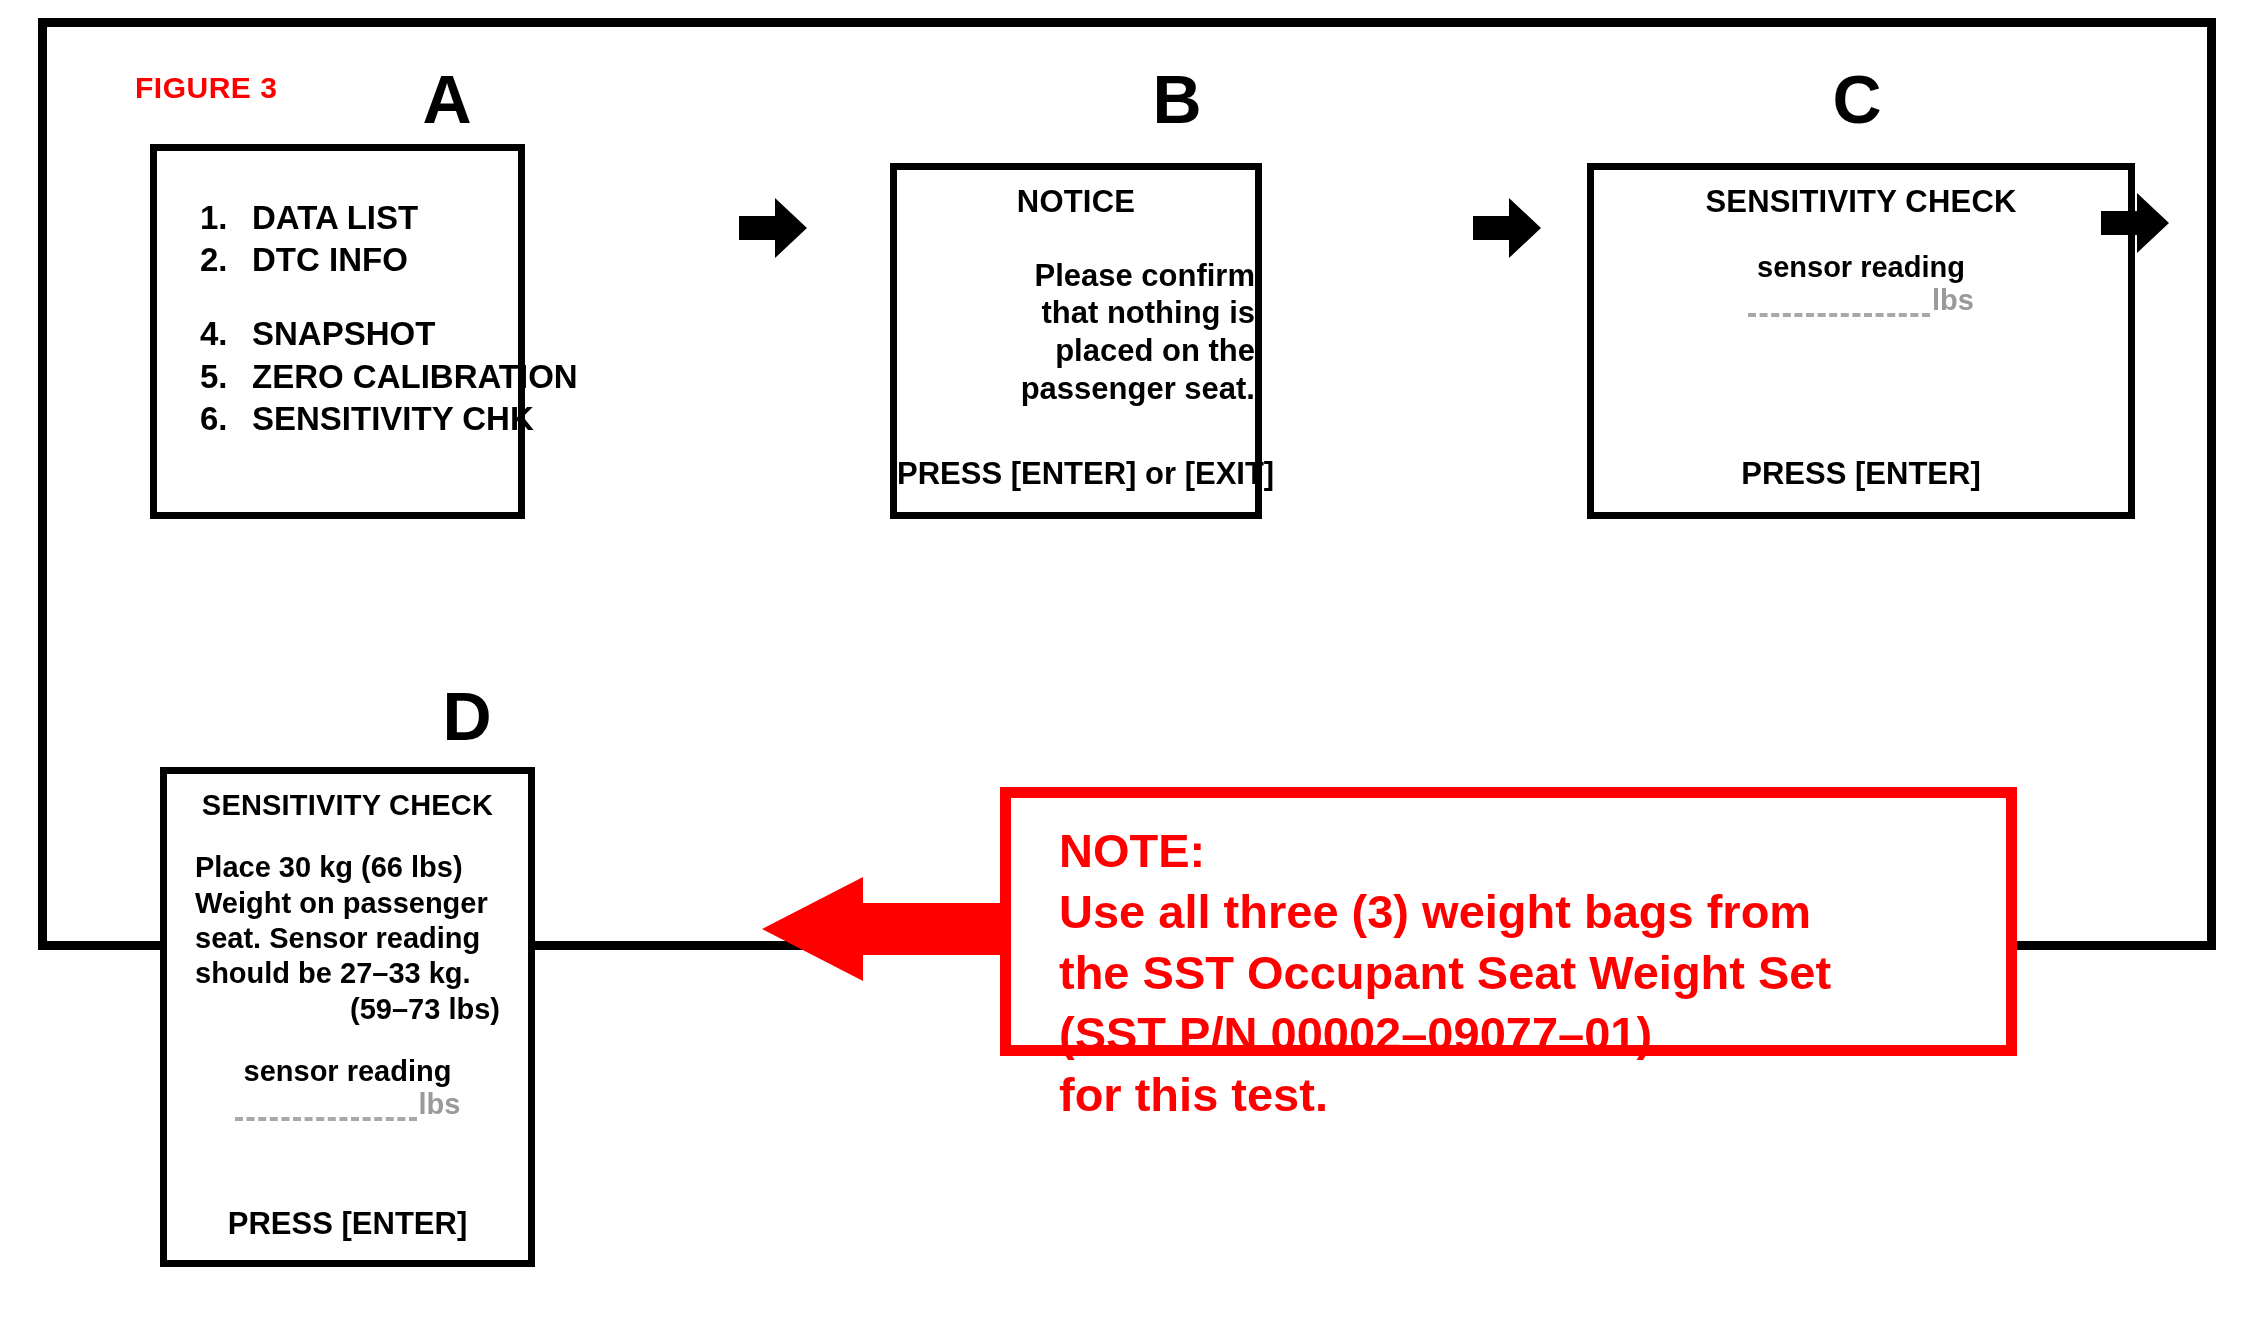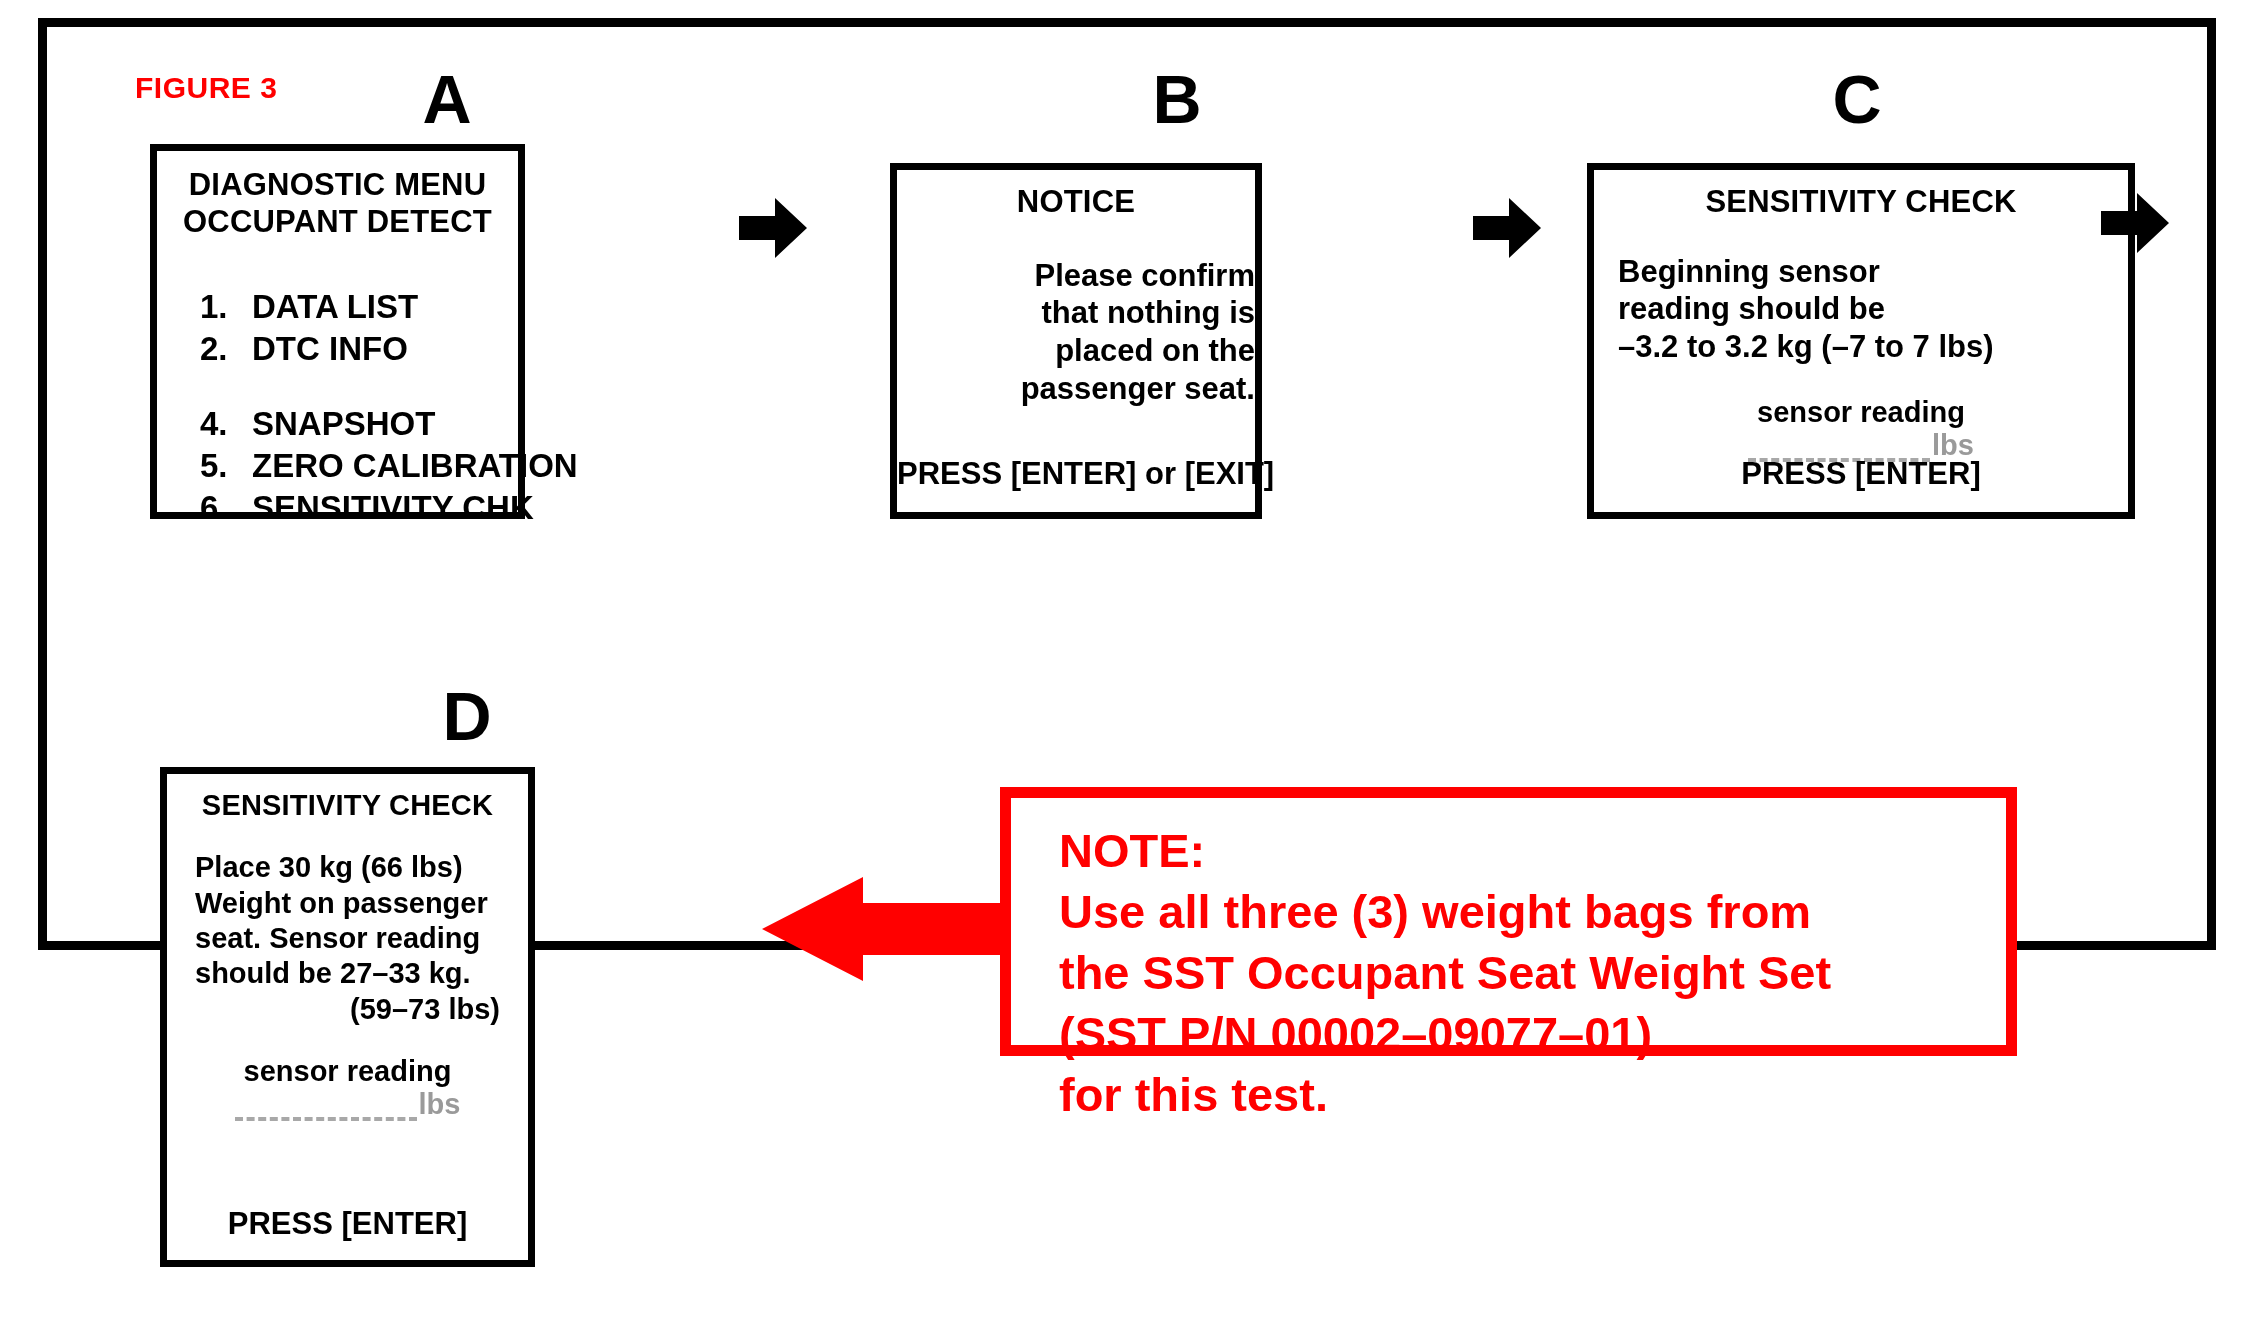--- a/index.html
+++ b/index.html
@@ -165,22 +165,20 @@
 </head>
 <body>
 
 <div id="figure-frame">
 
   <div id="figure-label">FIGURE 3</div>
 
   <div class="panel-letter" style="left:355px; top:38px;">A</div>
 
   <div class="panel" style="left:103px; top:117px; width:375px; height:375px;">
-    <div class="panel-title" style="margin-top:16px;">DIAGNOSTIC MENU
-OCCUPANT DETECT</div>
 
     <div class="menu-list" style="margin-top:46px; margin-left:43px;">
       <div class="menu-row">
         <span class="menu-num">1.</span>
         <span>DATA LIST</span>
       </div>
       <div class="menu-row">
         <span class="menu-num">2.</span>
         <span>DTC INFO</span>
       </div>
@@ -220,23 +218,20 @@
   <div class="flow-arrow" style="left:1424px; top:165px;">
     <svg viewBox="0 0 72 72" width="72" height="72" aria-hidden="true">
       <path d="M2 24 L38 24 L38 6 L70 36 L38 66 L38 48 L2 48 Z" fill="#000000"></path>
     </svg>
   </div>
 
   <div class="panel-letter" style="left:1765px; top:38px;">C</div>
 
   <div class="panel" style="left:1540px; top:136px; width:548px; height:356px;">
     <div class="panel-title" style="margin-top:14px;">SENSITIVITY CHECK</div>
-    <div class="panel-body" style="margin-top:32px; margin-left:24px;">Beginning sensor
-reading should be
-–3.2 to 3.2 kg (–7 to 7 lbs)</div>
 
     <div class="reading-block" style="margin-top:30px;">
       <div class="reading-label">sensor reading</div>
       <div class="reading-line-row">
         <span class="reading-blank"></span>
         <span class="reading-unit">lbs</span>
       </div>
     </div>
 
     <div class="panel-footer" style="position:absolute; left:0; right:0; bottom:20px;">PRESS [ENTER]</div>

